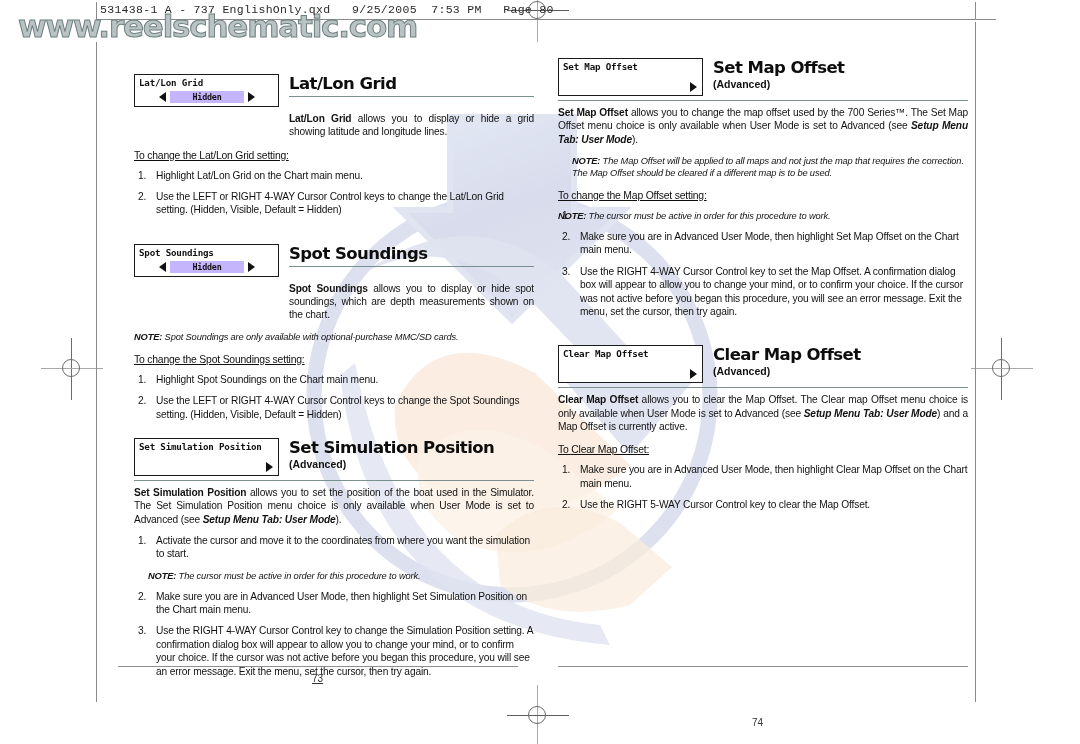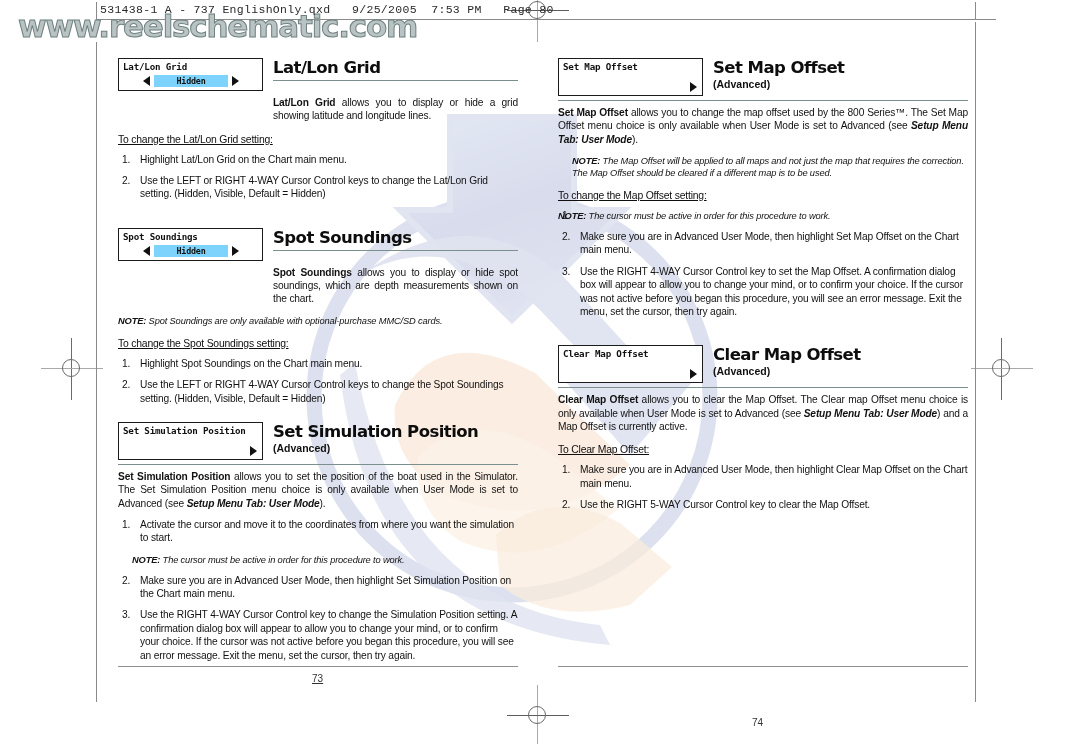--- a/index.html
+++ b/index.html
@@ -76,21 +76,21 @@
     z-index: 0;
     opacity: 0.55;
   }
 
   
   .page {
     position: absolute;
     top: 58px;
     z-index: 3;
   }
-  .page-left  { left: 118px; width: 400px; }
+  .page-left  { left: 134px; width: 400px; margin-top: 16px; }
   .page-right { left: 558px; width: 410px; }
 
   .page-footer-rule {
     position: absolute;
     height: 1px;
     background: #8f8f8f;
     z-index: 3;
   }
   .pagenum {
     position: absolute;
@@ -126,21 +126,21 @@
     letter-spacing: -0.2px;
   }
   .menubox .mb-value-row {
     display: flex;
     align-items: center;
     justify-content: center;
     gap: 4px;
     margin-top: 2px;
   }
   .menubox .mb-pill {
-    background: #7dd3fc;
+    background: #c4b5fd;
     color: #111;
     font-family: "DejaVu Sans Mono", monospace;
     font-weight: bold;
     font-size: 8.4px;
     letter-spacing: -0.2px;
     padding: 1px 22px 1px 22px;
     line-height: 10px;
   }
   .tri-left, .tri-right {
     width: 0; height: 0;
@@ -374,21 +374,21 @@
         <div class="mb-arrow-only">
           <span class="tri-right"></span>
         </div>
       </div>
       <div class="sec-title-wrap">
         <div class="sec-title">Set Map Offset</div>
         <div class="sec-sub">(Advanced)</div>
       </div>
     </div>
     <div class="sec-rule" style="margin-top:4px;"></div>
-    <p class="body full"><span class="lead">Set Map Offset</span><span> allows you to change the map offset used by the 800 Series™.  The Set Map Offset menu choice is only available when User Mode is set to Advanced (see </span><span class="bi">Setup Menu Tab: User Mode</span><span>).</span></p>
+    <p class="body full"><span class="lead">Set Map Offset</span><span> allows you to change the map offset used by the 700 Series™.  The Set Map Offset menu choice is only available when User Mode is set to Advanced (see </span><span class="bi">Setup Menu Tab: User Mode</span><span>).</span></p>
     <p class="note ind"><span class="nlabel">NOTE:</span><span> The Map Offset will be applied to all maps and not just the map that requires the correction. The Map Offset should be cleared if a different map is to be used.</span></p>
     <h4 class="proc">To change the Map Offset setting:</h4>
     <ol class="steps">
       <li><span class="num">1.</span></li>
     </ol>
     <p class="note"><span class="nlabel">NOTE:</span><span> The cursor must be active in order for this procedure to work.</span></p>
     <ol class="steps">
       <li><span class="num">2.</span><span>Make sure you are in Advanced User Mode, then highlight Set Map Offset on the Chart main menu.</span></li>
       <li><span class="num">3.</span><span>Use the RIGHT 4-WAY Cursor Control key to set the Map Offset. A confirmation dialog box will appear to allow you to change your mind, or to confirm your choice. If the cursor was not active before you began this procedure, you will see an error message. Exit the menu, set the cursor, then try again.</span></li>
     </ol>

